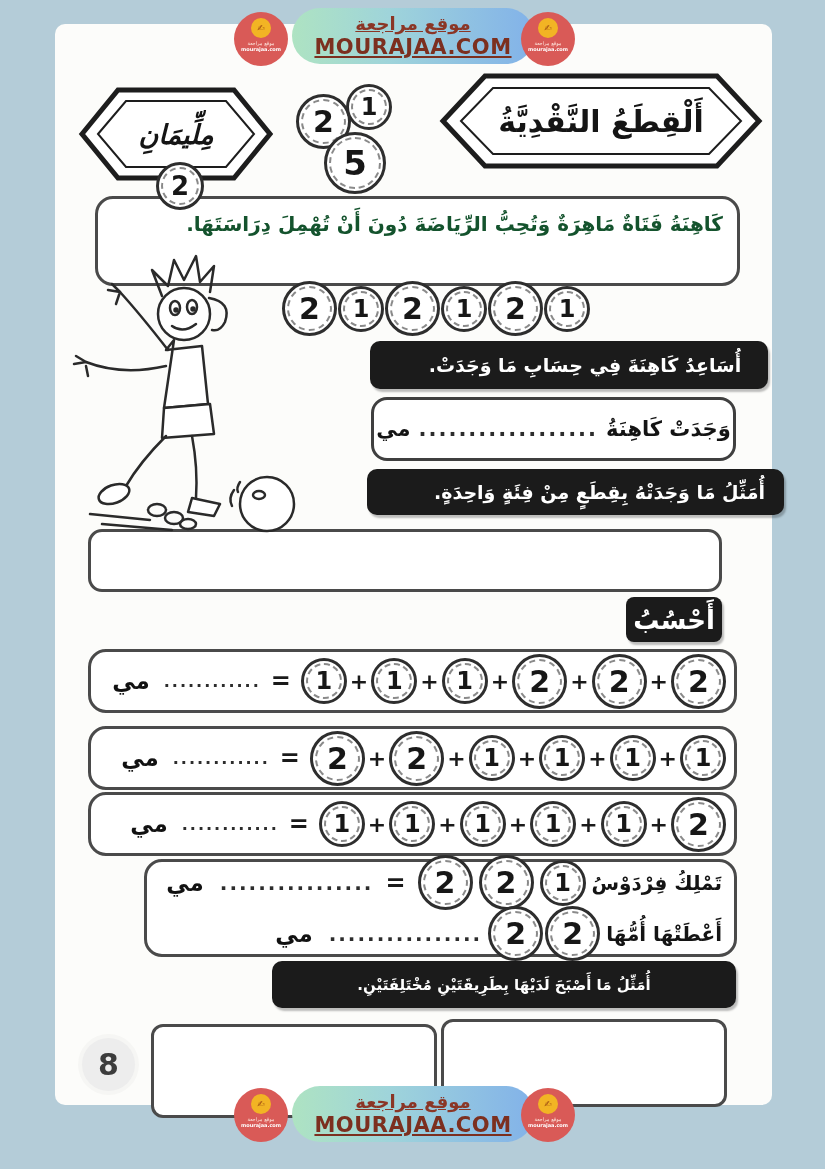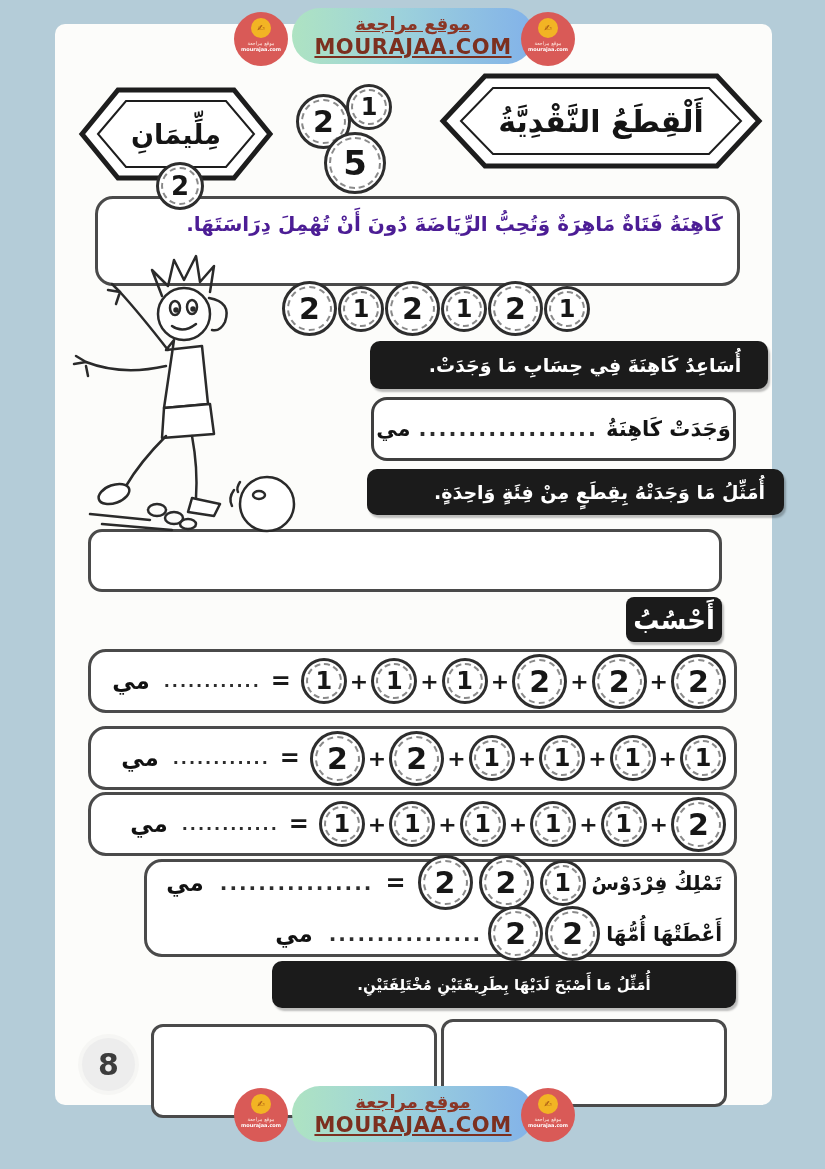--- a/index.html
+++ b/index.html
@@ -33,21 +33,21 @@
   .coin .cnum{font-weight:bold;color:#171717;z-index:1;}
   .coin.v1{width:46px;height:46px;}.coin.v1 .cnum{font-size:24px;}
   .coin.v2{width:55px;height:55px;}.coin.v2 .cnum{font-size:30px;}
   .coin.v5{width:62px;height:62px;}.coin.v5 .cnum{font-size:34px;}
   .coin-abs{position:absolute;z-index:5;}
 
   
   .storybox{position:absolute;left:95px;top:196px;width:645px;height:90px;background:#fff;
             border:3px solid #4a4a4a;border-radius:18px;box-sizing:border-box;
             padding:6px 14px 0 10px;direction:rtl;text-align:right;
-            font-size:20px;font-weight:bold;color:#4c1d95;line-height:38px;}
+            font-size:20px;font-weight:bold;color:#14532d;line-height:38px;}
   .storycoins{position:absolute;left:282px;top:281px;display:flex;direction:rtl;align-items:center;gap:1px;z-index:6;}
 
   
   .bbanner{position:absolute;background:#1b1b1b;color:#fff;border-radius:10px;
            display:flex;align-items:center;justify-content:center;direction:rtl;
            font-weight:bold;box-shadow:2px 3px 2px rgba(0,0,0,.25);z-index:4;}
 
   .answerbox{position:absolute;left:371px;top:397px;width:365px;height:64px;background:#fff;
              border:3px solid #3f3f3f;border-radius:16px;box-sizing:border-box;
              display:flex;align-items:center;justify-content:center;direction:rtl;gap:8px;
@@ -98,21 +98,21 @@
     <span class="cap2">mourajaa.com</span>
   </div>
 
   <div class="hexwrap" style="left:437px;top:66px;width:328px;height:110px;">
     <svg width="328" height="110" viewBox="0 0 328 110">
       <path d="M6,55 L48,10 H280 L322,55 L280,100 H48 Z" fill="#ffffff" stroke="#1d1d1d" stroke-width="5"></path>
       <path d="M24,55 L56,22 H272 L304,55 L272,88 H56 Z" fill="none" stroke="#1d1d1d" stroke-width="2"></path>
     </svg>
     <div class="hextext" style="font-size:30px;" dir="rtl">أَلْقِطَعُ النَّقْدِيَّةُ</div>
   </div>
-  <div class="hexwrap" style="left:76px;top:78px;width:200px;height:112px;">
+  <div class="hexwrap" style="left:76px;top:78px;width:200px;height:112px;font-style:italic;">
     <svg width="200" height="112" viewBox="0 0 200 112">
       <path d="M6,56 L42,12 H158 L194,56 L158,100 H42 Z" fill="#ffffff" stroke="#1d1d1d" stroke-width="5"></path>
       <path d="M22,56 L50,23 H150 L178,56 L150,89 H50 Z" fill="none" stroke="#1d1d1d" stroke-width="2"></path>
     </svg>
     <div class="hextext" style="font-size:27px;" dir="rtl">مِلِّيمَانِ</div>
   </div>
 
   <span class="coin v2 coin-abs" style="left:296px;top:94px;">
       <span class="cnum">2</span>
     </span>

